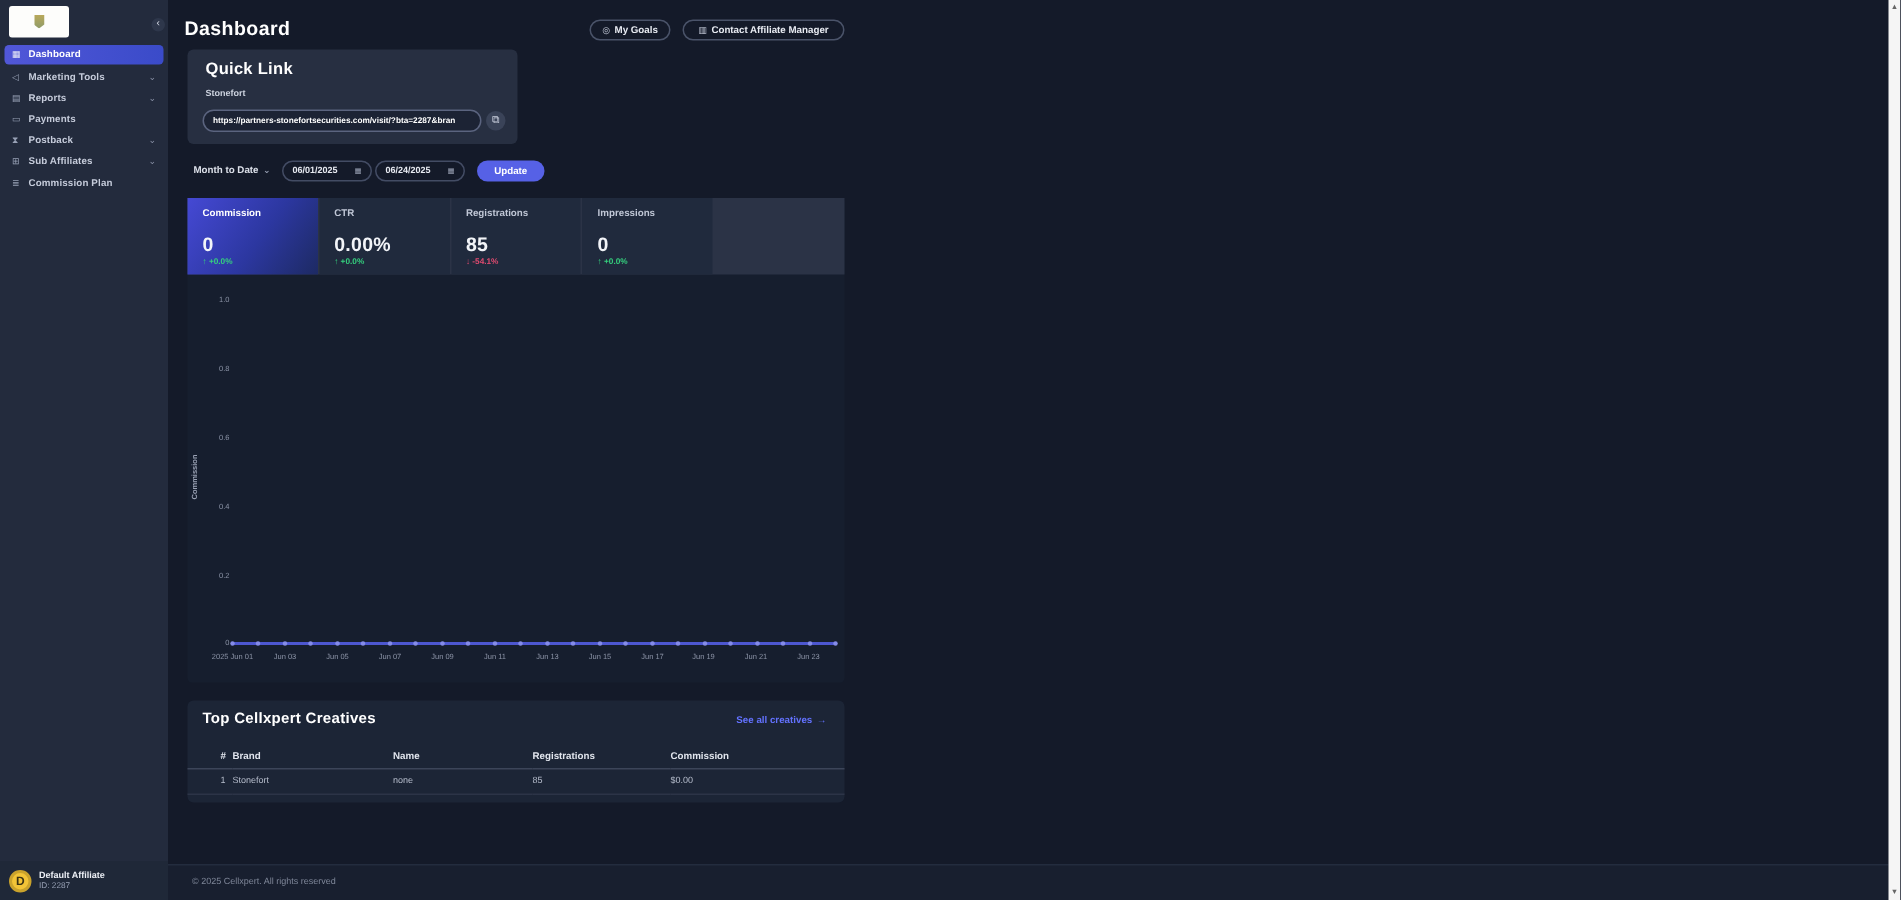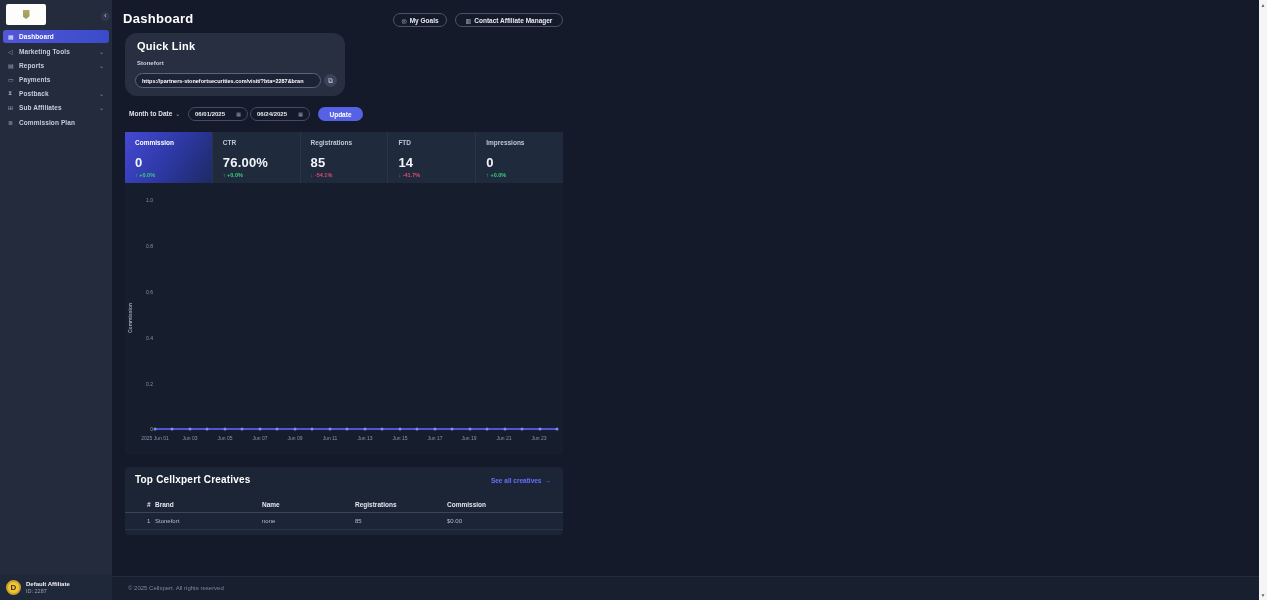--- a/index.html
+++ b/index.html
@@ -33,21 +33,21 @@
 
   
   .main { position:relative; flex:1; height:600px; background:#141a29; }
   .page-title { position:absolute; left:11px; top:11px; font-size:13px; font-weight:bold; letter-spacing:.3px; }
   .hdr-btn { position:absolute; top:13px; height:14px; border:1px solid #4a5369; border-radius:7px; background:transparent; color:#e8ebf2; font-size:6.5px; font-weight:bold; display:flex; align-items:center; justify-content:center; gap:3px; cursor:pointer; font-family:inherit; }
   .btn-goals { left:281px; width:54px; }
   .btn-contact { left:343px; width:108px; }
   .hdr-btn .b-icon { font-size:6px; color:#c4cad8; }
 
   
-  .ql-card { position:absolute; left:13px; top:33px; width:220px; height:63px; background:#272f41; border-radius:12px; }
+  .ql-card { position:absolute; left:13px; top:33px; width:220px; height:63px; background:#272f41; border-radius:4px; }
   .ql-title { position:absolute; left:12px; top:7px; font-size:11px; font-weight:bold; letter-spacing:.2px; }
   .ql-brand { position:absolute; left:12px; top:27px; font-size:6px; font-weight:bold; color:#cdd3df; }
   .ql-input { position:absolute; left:10px; top:40px; width:186px; height:15px; background:#1c2334; border:1px solid #5b647f; border-radius:8px; color:#fff; font-size:5.5px; font-weight:bold; padding:0 6px; font-family:inherit; }
   .ql-copy { position:absolute; left:199px; top:41px; width:13px; height:13px; border-radius:50%; background:#3a4358; border:none; color:#c9cfdd; font-size:7px; line-height:13px; text-align:center; cursor:pointer; padding:0; }
 
   
   .filter-range { position:absolute; left:17px; top:110px; font-size:6.5px; font-weight:bold; color:#dde1ea; cursor:pointer; }
   .filter-range .f-chev { font-size:6px; color:#9aa2b5; margin-left:3px; }
   .date-input { position:absolute; top:107px; width:60px; height:14px; background:transparent; border:1px solid #434c64; border-radius:7px; color:#e8ebf2; font-size:6px; font-weight:bold; display:flex; align-items:center; justify-content:space-between; padding:0 6px; cursor:pointer; }
   .date-from { left:76px; } .date-to { left:138px; }
@@ -181,32 +181,27 @@
 
     <div class="panel">
       <div class="stats">
         <div class="stat active">
           <div class="stat-label">Commission</div>
           <div class="stat-value">0</div>
           <div class="stat-delta up"><span>↑</span> <span>+0.0%</span></div>
         </div>
         <div class="stat">
           <div class="stat-label">CTR</div>
-          <div class="stat-value">76.00%</div>
+          <div class="stat-value">0.00%</div>
           <div class="stat-delta up"><span>↑</span> <span>+0.0%</span></div>
         </div>
         <div class="stat">
           <div class="stat-label">Registrations</div>
           <div class="stat-value">85</div>
           <div class="stat-delta down"><span>↓</span> <span>-54.1%</span></div>
-        </div>
-        <div class="stat">
-          <div class="stat-label">FTD</div>
-          <div class="stat-value">14</div>
-          <div class="stat-delta down"><span>↓</span> <span>-41.7%</span></div>
         </div>
         <div class="stat">
           <div class="stat-label">Impressions</div>
           <div class="stat-value">0</div>
           <div class="stat-delta up"><span>↑</span> <span>+0.0%</span></div>
         </div>
       </div>
 
       <div class="chart">
         <span class="ylabel">Commission</span>

